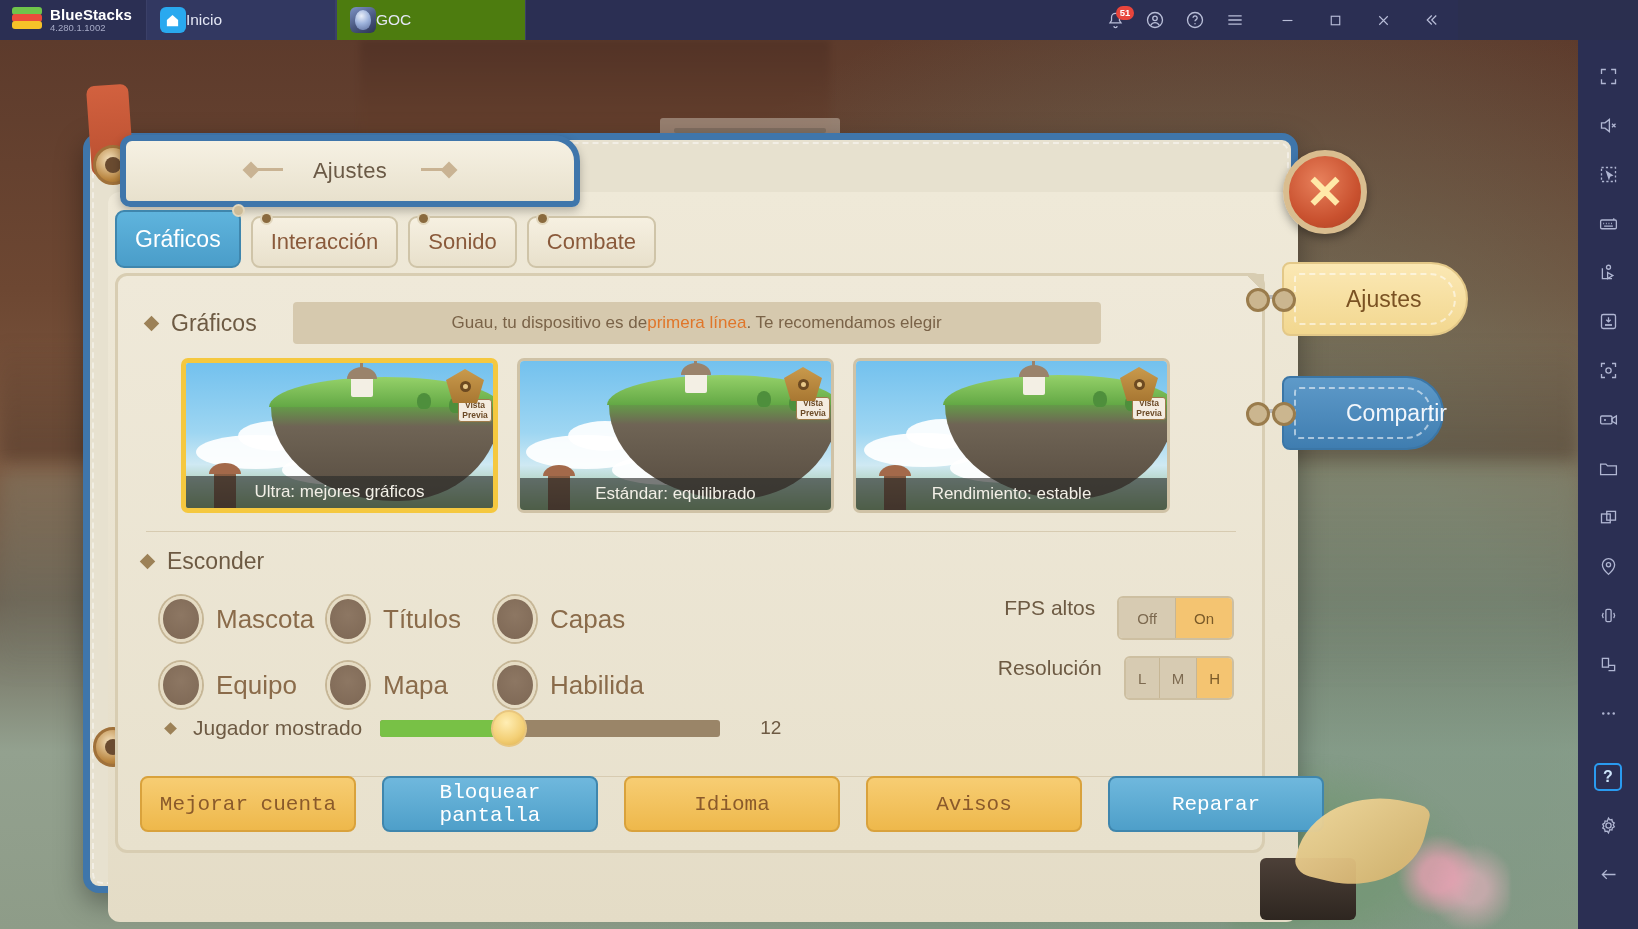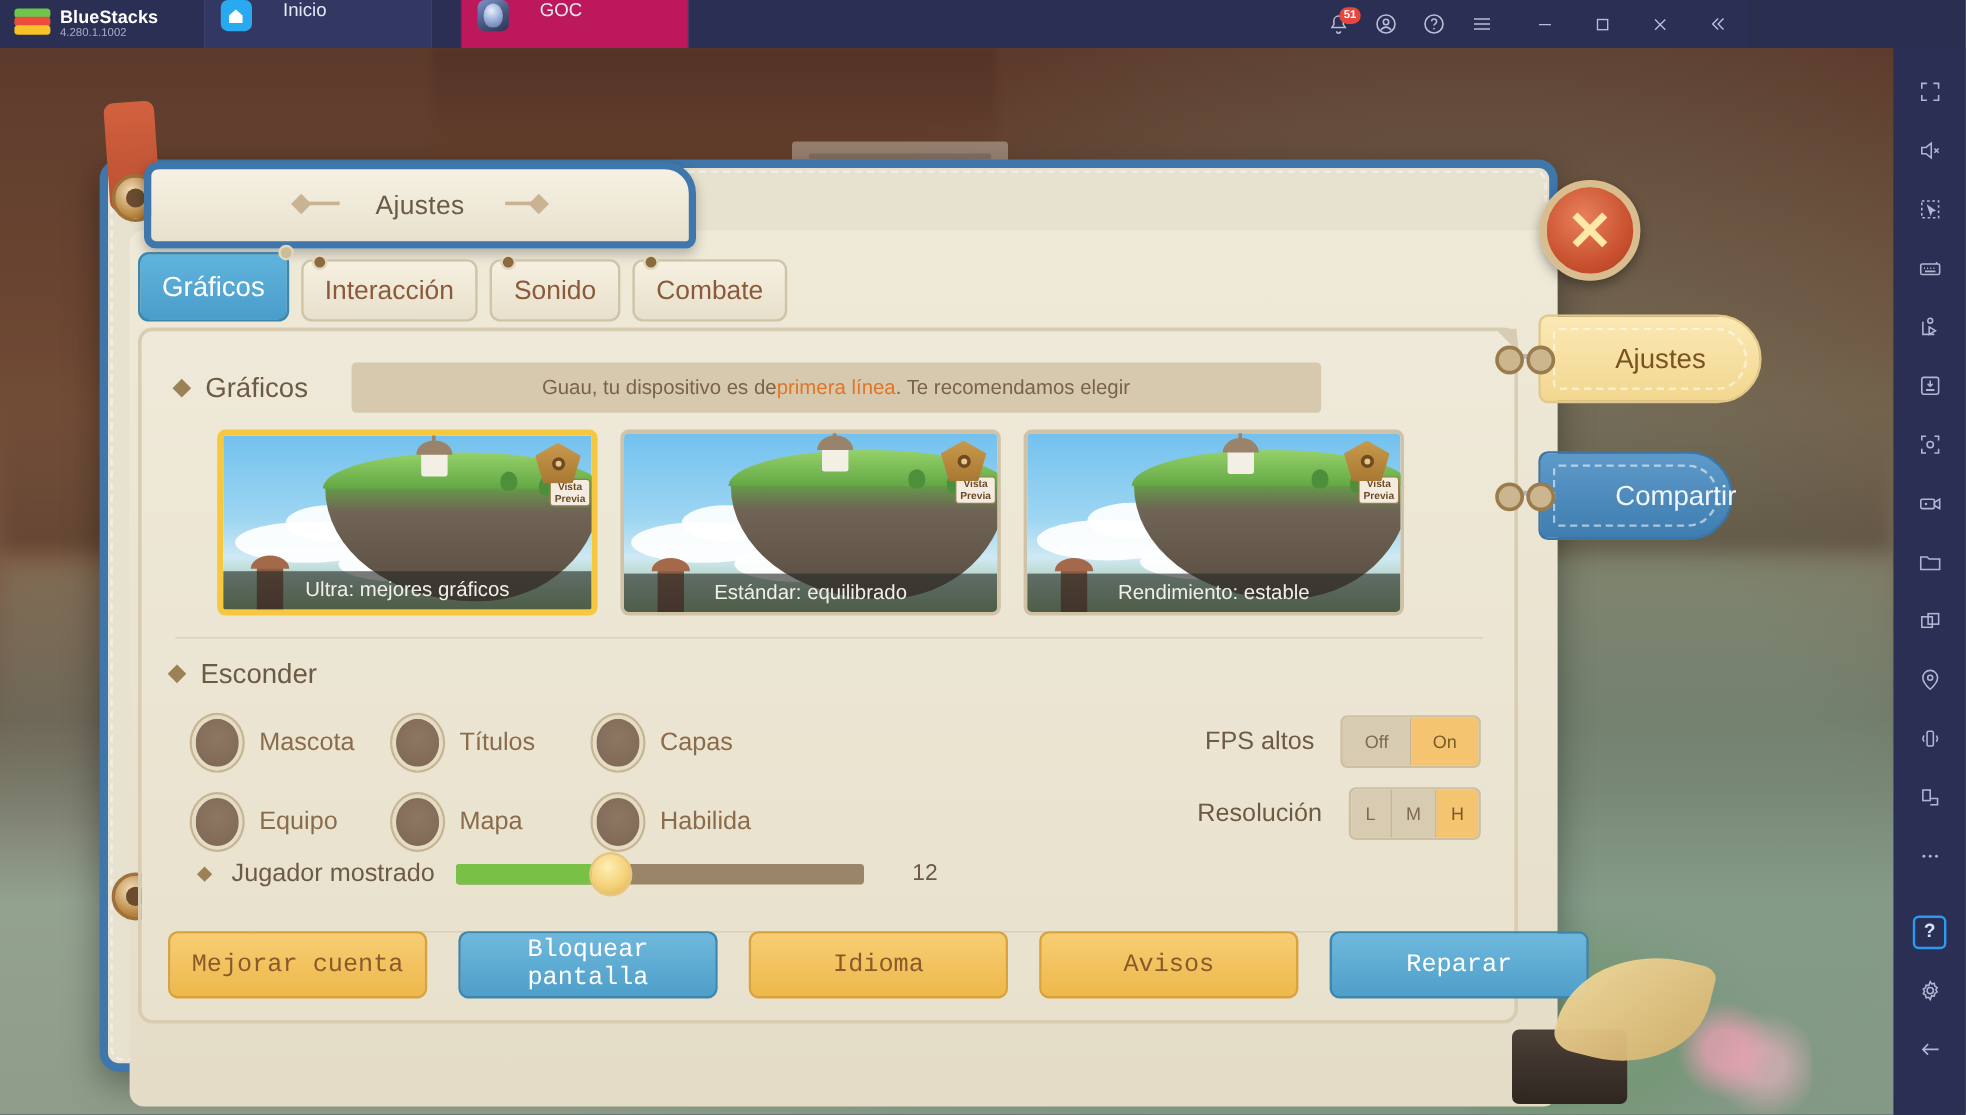--- a/index.html
+++ b/index.html
@@ -26,26 +26,26 @@
   .bs-layer { position: absolute; left: 0; width: 30px; height: 8px; border-radius: 3px; }
   .bs-l1 { top: 0;  background: #6fc44b; }
   .bs-l2 { top: 7px; background: #eb4c3b; }
   .bs-l3 { top: 14px; background: #f6c228; }
   .bs-txt { line-height: 1.05; }
   .bs-name { color: #fff; font-size: 15px; font-weight: bold; letter-spacing: .1px; }
   .bs-ver { color: #a7abc7; font-size: 9.5px; }
 
   .tabstrip { display: flex; align-items: stretch; }
   .tab {
-    display: flex; align-items: flex-start; gap: 26px;
+    display: flex; align-items: center; gap: 0;
     padding: 0 22px 0 13px; min-width: 190px;
     border-left: 1px solid #3b4068; border-right: 1px solid #3b4068;
-    background: #323861; cursor: default; margin-left: 24px;
-  }
-  .tab.active { background: #be185d; }
+    background: #323861; cursor: default;
+  }
+  .tab.active { background: #4d7c0f; }
   .tab-ico { width: 26px; height: 26px; border-radius: 6px; flex: none; position: relative; overflow: hidden; }
   .ico-home { background: #29a9ef; display: flex; align-items: center; justify-content: center; }
   .ico-home svg { width: 15px; height: 15px; }
   .ico-goc { background: linear-gradient(150deg,#7e93c6 0%,#49577f 55%,#2b3354 100%); }
   .ico-goc::after {
     content: ""; position: absolute; left: 5px; top: 3px; width: 16px; height: 20px;
     border-radius: 50% 50% 45% 45%;
     background: radial-gradient(circle at 40% 30%, #e9eef8 0%, #9fb4dd 45%, #5d6f9e 100%);
   }
   .tab-label { color: #e4e7f5; font-size: 15.5px; }
@@ -249,24 +249,24 @@
 
   
   .radios { position: absolute; display: grid; grid-template-columns: 167px 167px 167px; row-gap: 20px; }
   .ropt { display: flex; align-items: center; gap: 14px; cursor: default; }
   .rbtn {
     width: 42px; height: 46px; border-radius: 50%;
     background: radial-gradient(circle at 50% 40%, #8d7763, #7d6754);
     border: 3px solid #e6dcc4; box-shadow: 0 0 0 2px #c6b696;
     flex: none;
   }
-  .rlabel { color: #8a6b4a; font-size: 21px; }
+  .rlabel { color: #8a6b4a; font-size: 26px; }
 
   .sideset { position: absolute; right: 28px; }
-  .srow { display: flex; align-items: center; justify-content: flex-end; gap: 22px; margin-bottom: 16px; }
+  .srow { display: flex; justify-content: flex-end; gap: 22px; margin-bottom: 16px; }
   .slabel { color: #6d5a43; font-size: 21px; }
   .seg { display: flex; border-radius: 6px; overflow: hidden; border: 2px solid #cdbfa1; }
   .seg .s {
     min-width: 48px; height: 40px; padding: 0 18px;
     display:flex; align-items:center; justify-content:center;
     background: #d7cbb2; color: #7d6a50; font-size: 15px; cursor: default;
     border-right: 1px solid #c6b695;
   }
   .seg .s:last-child { border-right: none; }
   .seg .s.on { background: #f3c濃; }

